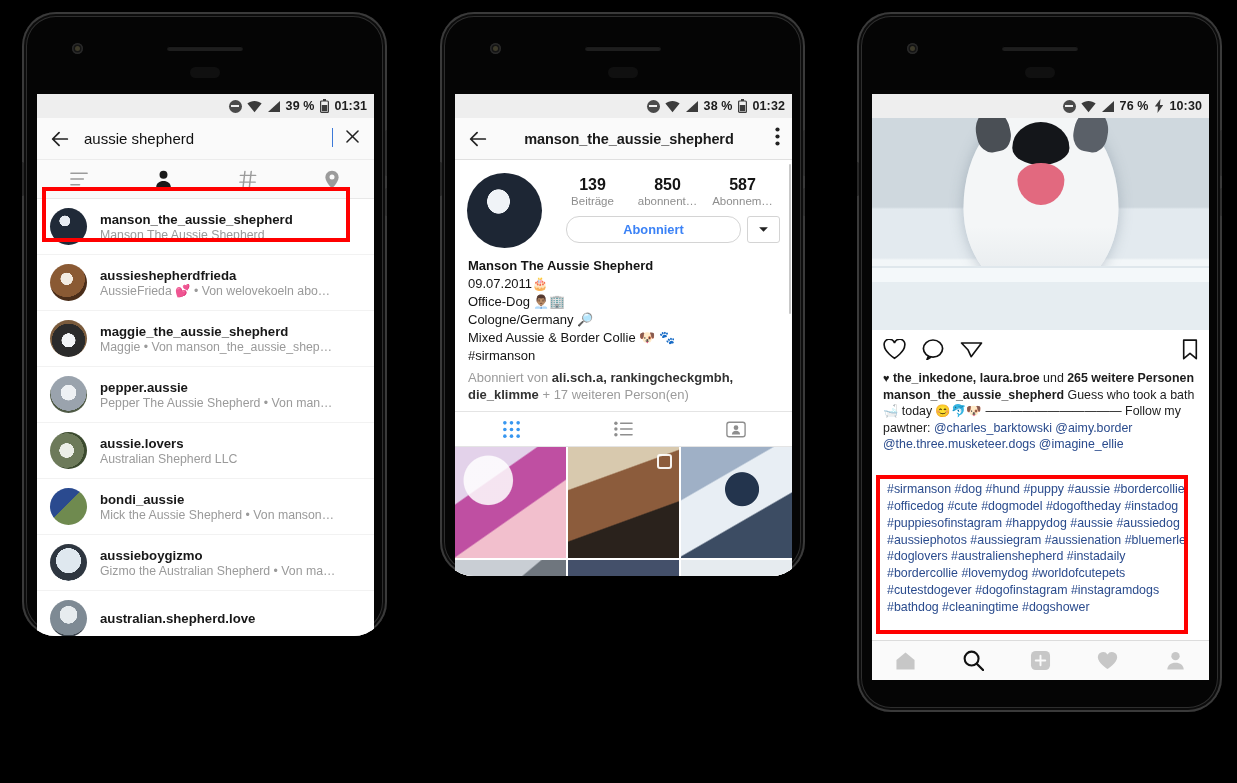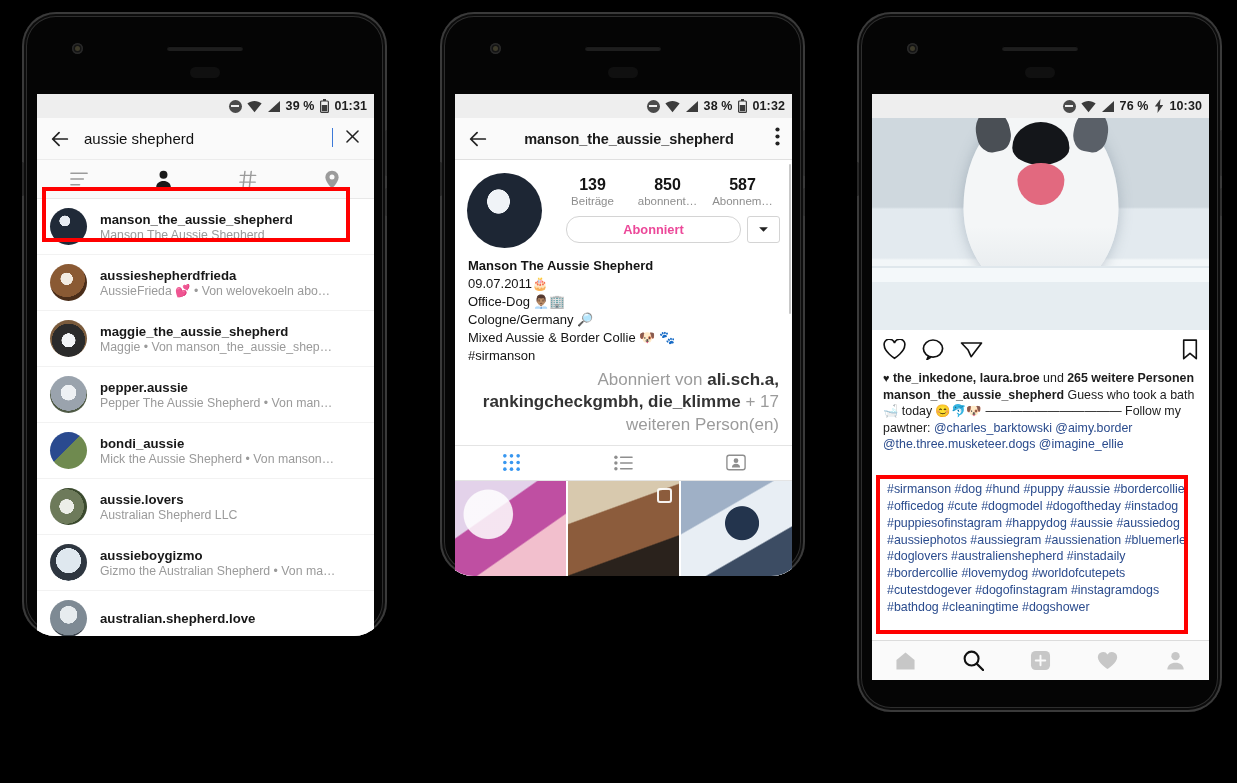--- a/index.html
+++ b/index.html
@@ -116,31 +116,31 @@
   .prof-av { width:75px; height:75px; border-radius:50%; overflow:hidden; flex:none; background:#1b2230; }
   .prof-right { flex:1; padding-top:3px; }
   .stats { display:flex; }
   .stat { flex:1; text-align:center; }
   .stat-n { font-size:16px; font-weight:700; color:#141414; }
   .stat-l { font-size:11.5px; color:#8e8e8e; margin-top:1px; white-space:nowrap; overflow:hidden; text-overflow:ellipsis; }
   .follow-row { display:flex; gap:6px; margin-top:9px; }
   .btn-follow {
     flex:1; height:27px; border:1px solid #d4d4d4; border-radius:13px; background:#fff;
     display:flex; align-items:center; justify-content:center;
-    font-size:12.8px; font-weight:700; color:#ec4899;margin-left:11px;
+    font-size:12.8px; font-weight:700; color:#3b82f6;margin-left:11px;
   }
   .btn-caret {
     width:33px; height:27px; border:1px solid #d4d4d4; border-radius:3px; background:#fff;
     display:flex; align-items:center; justify-content:center;
   }
   .bio { padding: 9px 13px 0 13px; line-height:1.38; }
   .bio-name { font-size:13px; font-weight:700; color:#141414; }
   .bio-line { font-size:13px; color:#141414; }
   .bio-translate { font-size:12.4px; color:#a3a3a3; letter-spacing:.2px; margin-top:1px; }
-  .bio-followed { font-size:17px; color:#9b9b9b; line-height:1.34; margin-top:4px; padding-bottom:8px;text-align:right; }
+  .bio-followed { font-size:13px; color:#9b9b9b; line-height:1.34; margin-top:4px; padding-bottom:8px; }
   .bio-followed b { color:#333; font-weight:700; }
   .grid-tabs {
     display:flex; height:36px; border-top:1px solid #e4e4e4; border-bottom:1px solid #e4e4e4;
     background:#fff;
   }
   .gt { flex:1; display:flex; align-items:center; justify-content:center; }
   .photo-grid { display:grid; grid-template-columns:repeat(3,1fr); gap:2px; background:#fff; }
   .cell { aspect-ratio:1/1; overflow:hidden; position:relative; }
   .scrollbar {
     position:absolute; right:1px; width:2.5px; border-radius:2px; background:#c9c9c9;
@@ -259,31 +259,31 @@
           </div>
         </div>
         <div class="result">
           <div class="avatar" style="background:radial-gradient(circle at 50% 45%, #eef1f4 0 28%, #9aa3ad 29% 65%, #4f5a46 66% 100%);"></div>
           <div class="r-txt">
             <div class="r-user">pepper.aussie</div>
             <div class="r-sub">Pepper The Aussie Shepherd • Von man…</div>
           </div>
         </div>
         <div class="result">
+          <div class="avatar" style="background:radial-gradient(circle at 45% 50%, #eceee8 0 26%, #6d7a5a 27% 62%, #3b4a2e 63% 100%);"></div>
+          <div class="r-txt">
+            <div class="r-user">aussie.lovers</div>
+            <div class="r-sub">Australian Shepherd LLC</div>
+          </div>
+        </div>
+        <div class="result">
           <div class="avatar" style="background:linear-gradient(135deg,#2a4a8f 0 45%,#6f8a4f 46% 100%);"></div>
           <div class="r-txt">
             <div class="r-user">bondi_aussie</div>
             <div class="r-sub">Mick the Aussie Shepherd • Von manson…</div>
-          </div>
-        </div>
-        <div class="result">
-          <div class="avatar" style="background:radial-gradient(circle at 45% 50%, #eceee8 0 26%, #6d7a5a 27% 62%, #3b4a2e 63% 100%);"></div>
-          <div class="r-txt">
-            <div class="r-user">aussie.lovers</div>
-            <div class="r-sub">Australian Shepherd LLC</div>
           </div>
         </div>
         <div class="result">
           <div class="avatar" style="background:radial-gradient(circle at 50% 45%, #dfe8ef 0 45%, #2e3640 46% 72%, #cfd8df 73% 100%);"></div>
           <div class="r-txt">
             <div class="r-user">aussieboygizmo</div>
             <div class="r-sub">Gizmo the Australian Shepherd • Von ma…</div>
           </div>
         </div>
         <div class="result">

